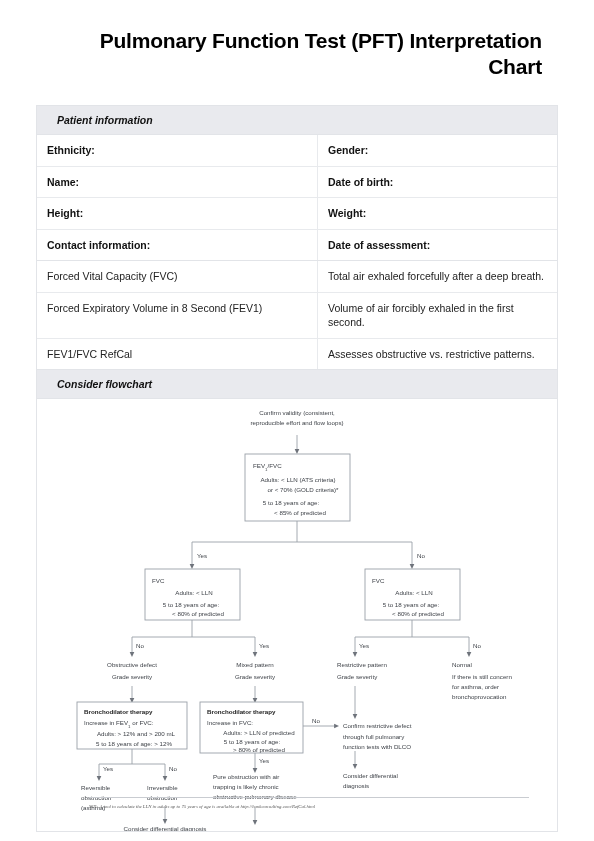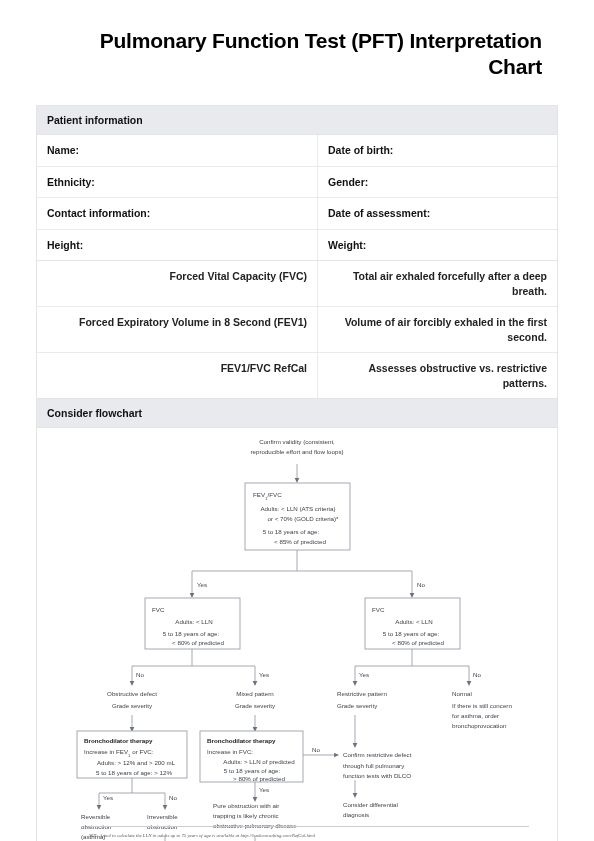--- a/index.html
+++ b/index.html
@@ -34,23 +34,24 @@
   .sheet {
     margin: 26px 36px 0 36px;
     border: 1px solid #e2e4e8;
     border-bottom: 1px solid #e2e4e8;
     background: #fff;
   }
   .section-head {
     background: #e9eaee;
     font-size: 10.5px;
     font-weight: bold;
-    padding: 8px 10px 8px 10px;
+    padding: 8px 10px 8px 20px;
     color: #111;
     border-bottom: 1px solid #e2e4e8;
+    font-style: italic;
   }
   table.kv {
     width: 100%;
     border-collapse: collapse;
     table-layout: fixed;
   }
   table.kv td {
     border-bottom: 1px solid #e8eaed;
     padding: 8px 10px;
     font-size: 10.5px;
@@ -59,23 +60,22 @@
   }
   table.kv td.left-col {
     width: 50%;
     border-right: 1px solid #e8eaed;
   }
   table.kv td.bold {
     font-weight: bold;
     color: #111;
   }
   table.kv td.plain {
-    font-weight: bold;
+    font-weight: normal;
     color: #222;
-    text-align: right;
   }
   table.kv tr:last-child td {
     border-bottom: 1px solid #e2e4e8;
   }
 
   
   .flow-wrap {
     position: relative;
     height: 432px;
     background: #fff;
@@ -112,34 +112,34 @@
 <div class="page">
 
   <h1 class="doc-title">Pulmonary Function Test (PFT) Interpretation Chart</h1>
 
   <div class="sheet">
 
     <div class="section-head">Patient information</div>
     <table class="kv">
       <tbody>
         <tr>
+          <td class="left-col bold">Ethnicity:</td>
+          <td class="bold">Gender:</td>
+        </tr>
+        <tr>
           <td class="left-col bold">Name:</td>
           <td class="bold">Date of birth:</td>
         </tr>
         <tr>
-          <td class="left-col bold">Ethnicity:</td>
-          <td class="bold">Gender:</td>
+          <td class="left-col bold">Height:</td>
+          <td class="bold">Weight:</td>
         </tr>
         <tr>
           <td class="left-col bold">Contact information:</td>
           <td class="bold">Date of assessment:</td>
-        </tr>
-        <tr>
-          <td class="left-col bold">Height:</td>
-          <td class="bold">Weight:</td>
         </tr>
       </tbody>
     </table>
 
     <table class="kv">
       <tbody>
         <tr>
           <td class="left-col plain">Forced Vital Capacity (FVC)</td>
           <td class="plain">Total air exhaled forcefully after a deep breath.</td>
         </tr>

